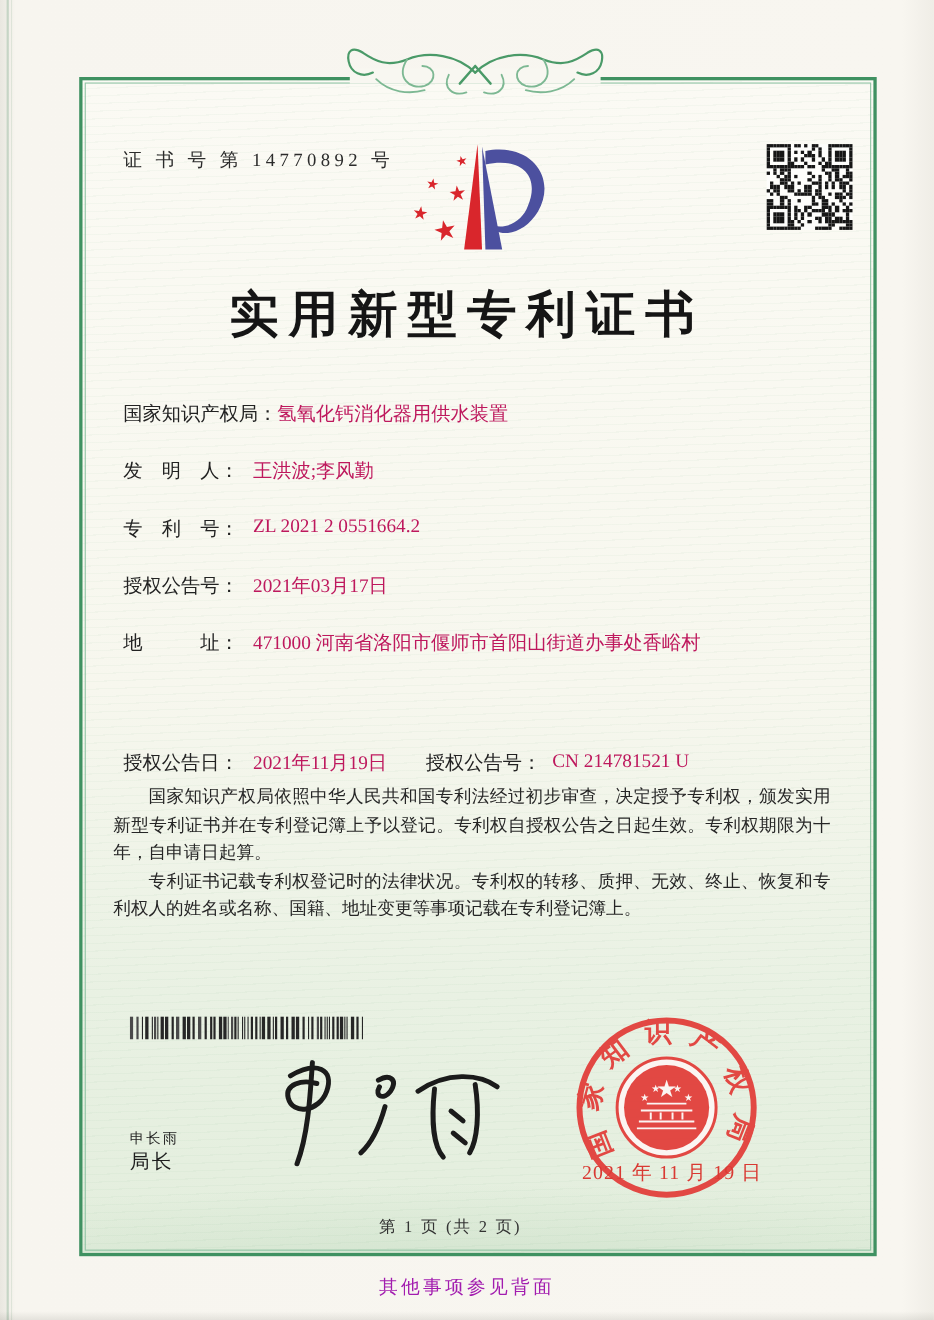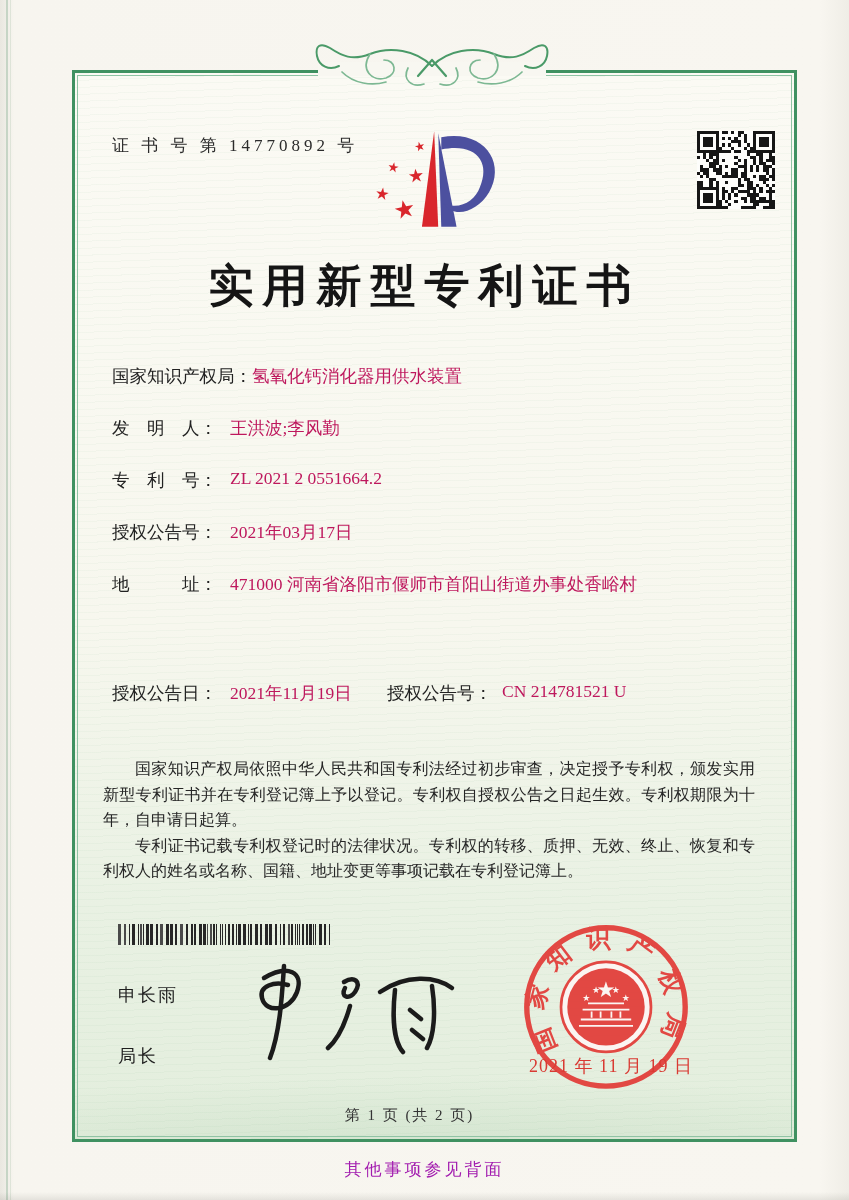--- a/index.html
+++ b/index.html
@@ -53,28 +53,28 @@
   .fields{position:absolute;left:112px;top:364px;width:620px;}
   .field-row{display:flex;align-items:flex-start;height:52px;font-size:17.5px;}
   .field-label{flex:0 0 118px;white-space:pre;color:#222;}
   .field-value{white-space:pre;color:#be185d;}
   .auth-row{position:absolute;left:112px;top:681px;width:660px;font-size:17.5px;display:flex;}
   .auth-pair{display:flex;}
   .auth-pair .field-label{flex:0 0 118px;}
   .auth-pair2{position:absolute;left:275px;display:flex;}
   .auth-pair2 .field-label{flex:0 0 auto;margin-right:10px;}
 
-  .paras{position:absolute;left:103px;top:712px;width:652px;font-size:16px;line-height:25.5px;color:#262626;text-align:justify;margin-top:44px;}
+  .paras{position:absolute;left:103px;top:712px;width:652px;font-size:16px;line-height:25.5px;color:#262626;text-align:justify;}
   .paras p{text-indent:2em;}
 
   .barcode{position:absolute;left:118px;top:924px;width:218px;height:21px;font-size:0;white-space:nowrap;overflow:hidden;}
   .barcode i{display:inline-block;height:100%;}
 
   .signer-role{position:absolute;left:118px;top:1044px;font-size:18px;letter-spacing:2px;font-family:"Liberation Sans","DejaVu Sans",sans-serif;}
-  .signer-name{position:absolute;left:118px;top:983px;font-size:18px;letter-spacing:2px;font-family:"Liberation Sans","DejaVu Sans",sans-serif;}
+  .signer-name{position:absolute;left:118px;top:1026px;font-size:13px;letter-spacing:2px;font-family:"Liberation Sans","DejaVu Sans",sans-serif;}
   .signature{position:absolute;left:240px;top:948px;width:235px;height:115px;}
 
   .seal{position:absolute;left:516px;top:916px;width:180px;height:180px;opacity:.94;}
   .seal-date{
     position:absolute;left:511px;top:1054px;width:200px;text-align:center;
     color:#d93a33;font-size:18px;letter-spacing:1px;z-index:3;
   }
 
   .page-info{position:absolute;left:0;right:30px;top:1106px;text-align:center;font-size:15px;letter-spacing:2px;color:#333;}
   .back-note{position:absolute;left:0;right:0;top:1158px;text-align:center;font-size:17px;letter-spacing:3px;color:#a21caf;}

